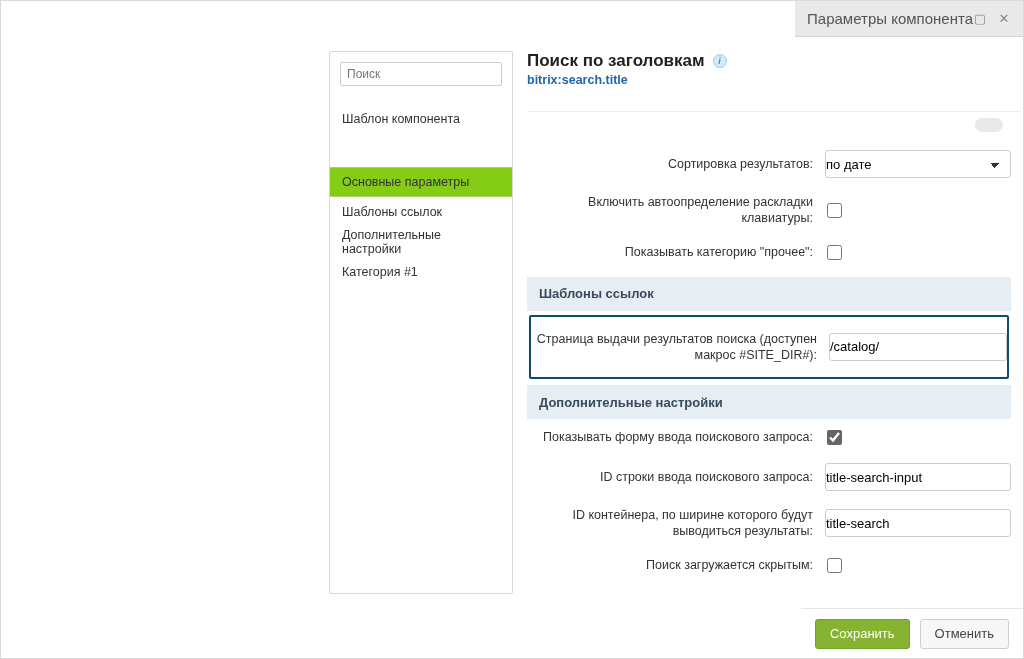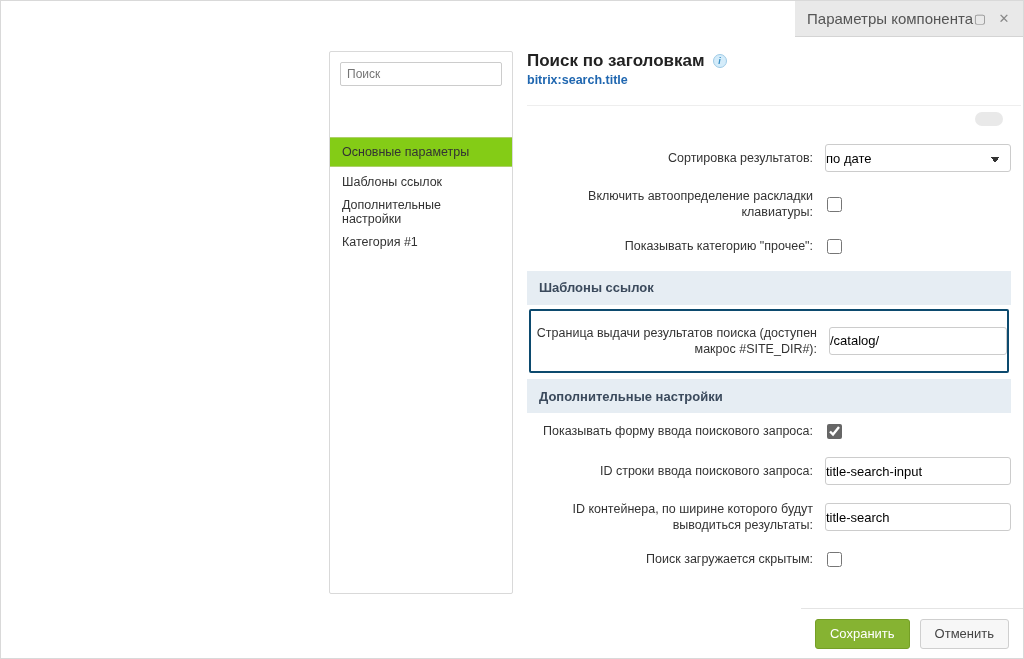--- a/index.html
+++ b/index.html
@@ -15,21 +15,21 @@
 .body { flex: 1; display: flex; overflow: hidden; padding: 14px 0 14px 14px; gap: 14px; }
 
 .sidebar { width: 184px; border: 1px solid #d9d9d9; border-radius: 2px; background: #fff; display: flex; flex-direction: column; padding: 10px 0; }
 .sidebar-search { margin: 0 10px 18px 10px; }
 .sidebar-search input { width: 100%; height: 24px; border: 1px solid #ccc; border-radius: 2px; padding: 0 6px; font-size: 12px; }
 .sidebar-items { display: flex; flex-direction: column; }
 .sidebar-item { height: 30px; display: flex; align-items: center; padding: 0 12px; font-size: 12.5px; color: #333; cursor: pointer; }
 .sidebar-item.active { background: #84cc16; border-top: 1px solid #aed06a; border-bottom: 1px solid #aed06a; margin-top: 33px; }
 
 .main { flex: 1; display: flex; flex-direction: column; overflow: hidden; padding-right: 2px; }
-.main-header { margin-bottom: 18px; }
+.main-header { margin-bottom: 24px; }
 .main-title-row { display: flex; align-items: center; gap: 8px; }
 .main-title { font-size: 17px; font-weight: bold; color: #222; }
 .info-icon { width: 14px; height: 14px; border-radius: 50%; background: #d4ecfa; border: 1px solid #9fcbe6; color: #3a8fc4; font-size: 9px; font-weight: bold; display: inline-flex; align-items: center; justify-content: center; font-style: italic; cursor: pointer; }
 .main-subtitle { color: #2067b0; font-weight: bold; font-size: 12.5px; margin-top: 2px; }
 
 .scroll-area { flex: 1; overflow-y: scroll; border-top: 1px solid #eee; padding-right: 10px; }
 .scroll-area::-webkit-scrollbar { width: 14px; }
 .scroll-area::-webkit-scrollbar-track { background: #f1f1f1; border-left: 1px solid #e3e3e3; }
 .scroll-area::-webkit-scrollbar-thumb { background: #c7c7c7; border: 3px solid #f1f1f1; border-radius: 7px; }
 
@@ -65,20 +65,21 @@
     </div>
   </div>
 
   <div class="body">
 
     <div class="sidebar">
       <div class="sidebar-search">
         <input type="text" placeholder="Поиск" style="">
       </div>
       <div class="sidebar-items">
+        <div class="sidebar-item">Шаблон компонента</div>
         <div class="sidebar-item active">Основные параметры</div>
         <div class="sidebar-item">Шаблоны ссылок</div>
         <div class="sidebar-item">Дополнительные настройки</div>
         <div class="sidebar-item">Категория #1</div>
       </div>
     </div>
 
     <div class="main">
       <div class="main-header">
         <div class="main-title-row">

